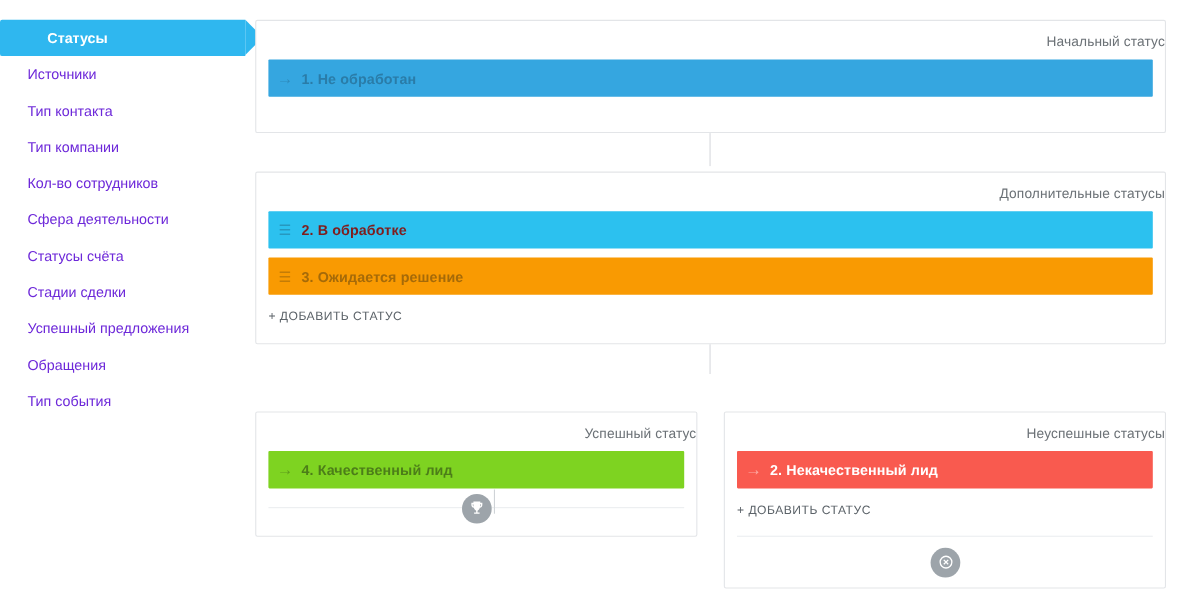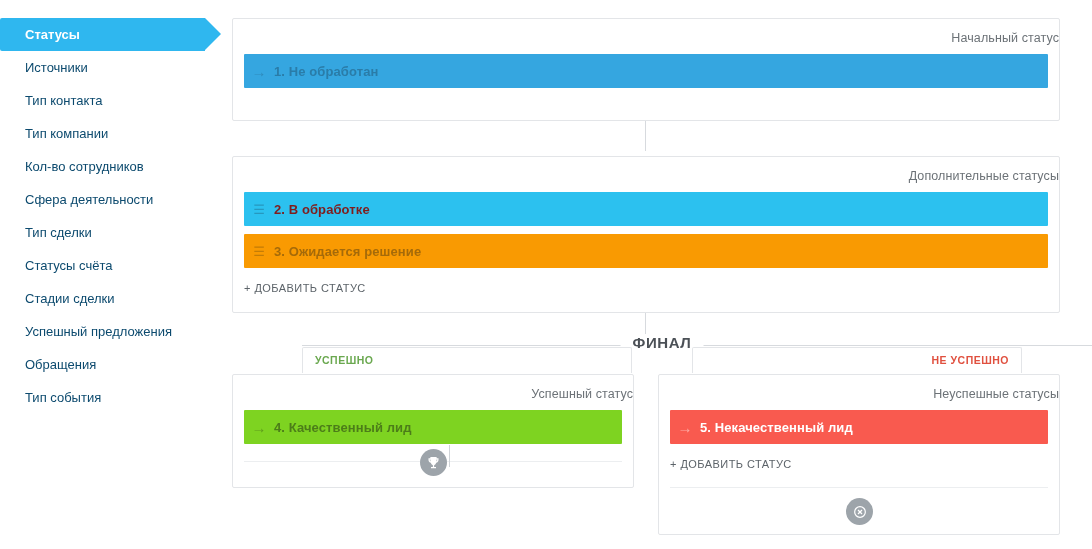--- a/index.html
+++ b/index.html
@@ -24,29 +24,29 @@
     width: 220px;
     height: 549px;
     background: #ffffff;
   }
   .nav-item {
     position: relative;
     height: 33px;
     line-height: 33px;
     padding-left: 25px;
     font-size: 13px;
-    color: #0c4a6e;
+    color: #6d28d9;
     white-space: nowrap;
   }
   .nav-item.active {
     color: #ffffff;
     font-weight: bold;
     background: #2fb7ef;
     width: 180px;
-    padding-left: 25px;
+    padding-left: 43px;
     border-radius: 2px 0 0 2px;
   }
   .nav-item.active .arrow-tip {
     position: absolute;
     right: -16px;
     top: 0;
     width: 0;
     height: 0;
     border-top: 16.5px solid transparent;
     border-bottom: 16.5px solid transparent;
@@ -217,23 +217,20 @@
   <div class="nav-item">
     <span>Тип компании</span>
   </div>
   <div class="nav-item">
     <span>Кол-во сотрудников</span>
   </div>
   <div class="nav-item">
     <span>Сфера деятельности</span>
   </div>
   <div class="nav-item">
-    <span>Тип сделки</span>
-  </div>
-  <div class="nav-item">
     <span>Статусы счёта</span>
   </div>
   <div class="nav-item">
     <span>Стадии сделки</span>
   </div>
   <div class="nav-item">
     <span>Успешный предложения</span>
   </div>
   <div class="nav-item">
     <span>Обращения</span>
@@ -269,32 +266,20 @@
       <span class="s-icon">
         <span class="glyph-drag" style="color:#a56a09;">☰</span>
       </span>
       <span class="s-name" style="color:#a56a09;">3. Ожидается решение</span>
     </div>
     <div class="add-status">+ ДОБАВИТЬ СТАТУС</div>
   </div>
 
   <div class="connector" style="left:413px; top:313px; height:27px;"></div>
 
-  <div id="final-wrap">
-    <div id="final-line"></div>
-    <div id="final-label">ФИНАЛ</div>
-
-    <div class="tab-box" style="left:70px; width:330px;">
-      <span style="color:#6aa84f; margin-left:12px;">УСПЕШНО</span>
-    </div>
-
-    <div class="tab-box" style="right:70px; width:330px; text-align:right;">
-      <span style="color:#e0503f; margin-right:12px;">НЕ УСПЕШНО</span>
-    </div>
-  </div>
 
   <div class="card" style="left:0; top:374px; width:402px; height:114px;">
     <div class="card-label">Успешный статус</div>
     <div class="status-bar" style="background:#7ed321;">
       <span class="s-icon">
         <span class="glyph-arrow" style="color:#4c7d19;">→</span>
       </span>
       <span class="s-name" style="color:#4c7d19;">4. Качественный лид</span>
     </div>
     <div class="foot-sep" style="top:86px;"></div>
@@ -305,21 +290,21 @@
     </div>
     <div class="tick-line" style="left:216px; top:70px; height:22px;"></div>
   </div>
 
   <div class="card" style="left:426px; top:374px; width:402px; height:161px;">
     <div class="card-label">Неуспешные статусы</div>
     <div class="status-bar" style="background:#f95a4f;">
       <span class="s-icon">
         <span class="glyph-arrow" style="color:#ffd8d4;">→</span>
       </span>
-      <span class="s-name" style="color:#ffffff;">5. Некачественный лид</span>
+      <span class="s-name" style="color:#ffffff;">2. Некачественный лид</span>
     </div>
     <div class="add-status">+ ДОБАВИТЬ СТАТУС</div>
     <div class="foot-sep" style="top:112px;"></div>
     <div class="circle-icon" style="left:187px; top:123px;">
       <svg width="16" height="16" viewBox="0 0 24 24" fill="none" stroke="#ffffff" stroke-width="1.8" style="vertical-align:-3px;">
         <circle cx="12" cy="12" r="8"></circle>
         <line x1="9" y1="9" x2="15" y2="15"></line>
         <line x1="15" y1="9" x2="9" y2="15"></line>
       </svg>
     </div>

